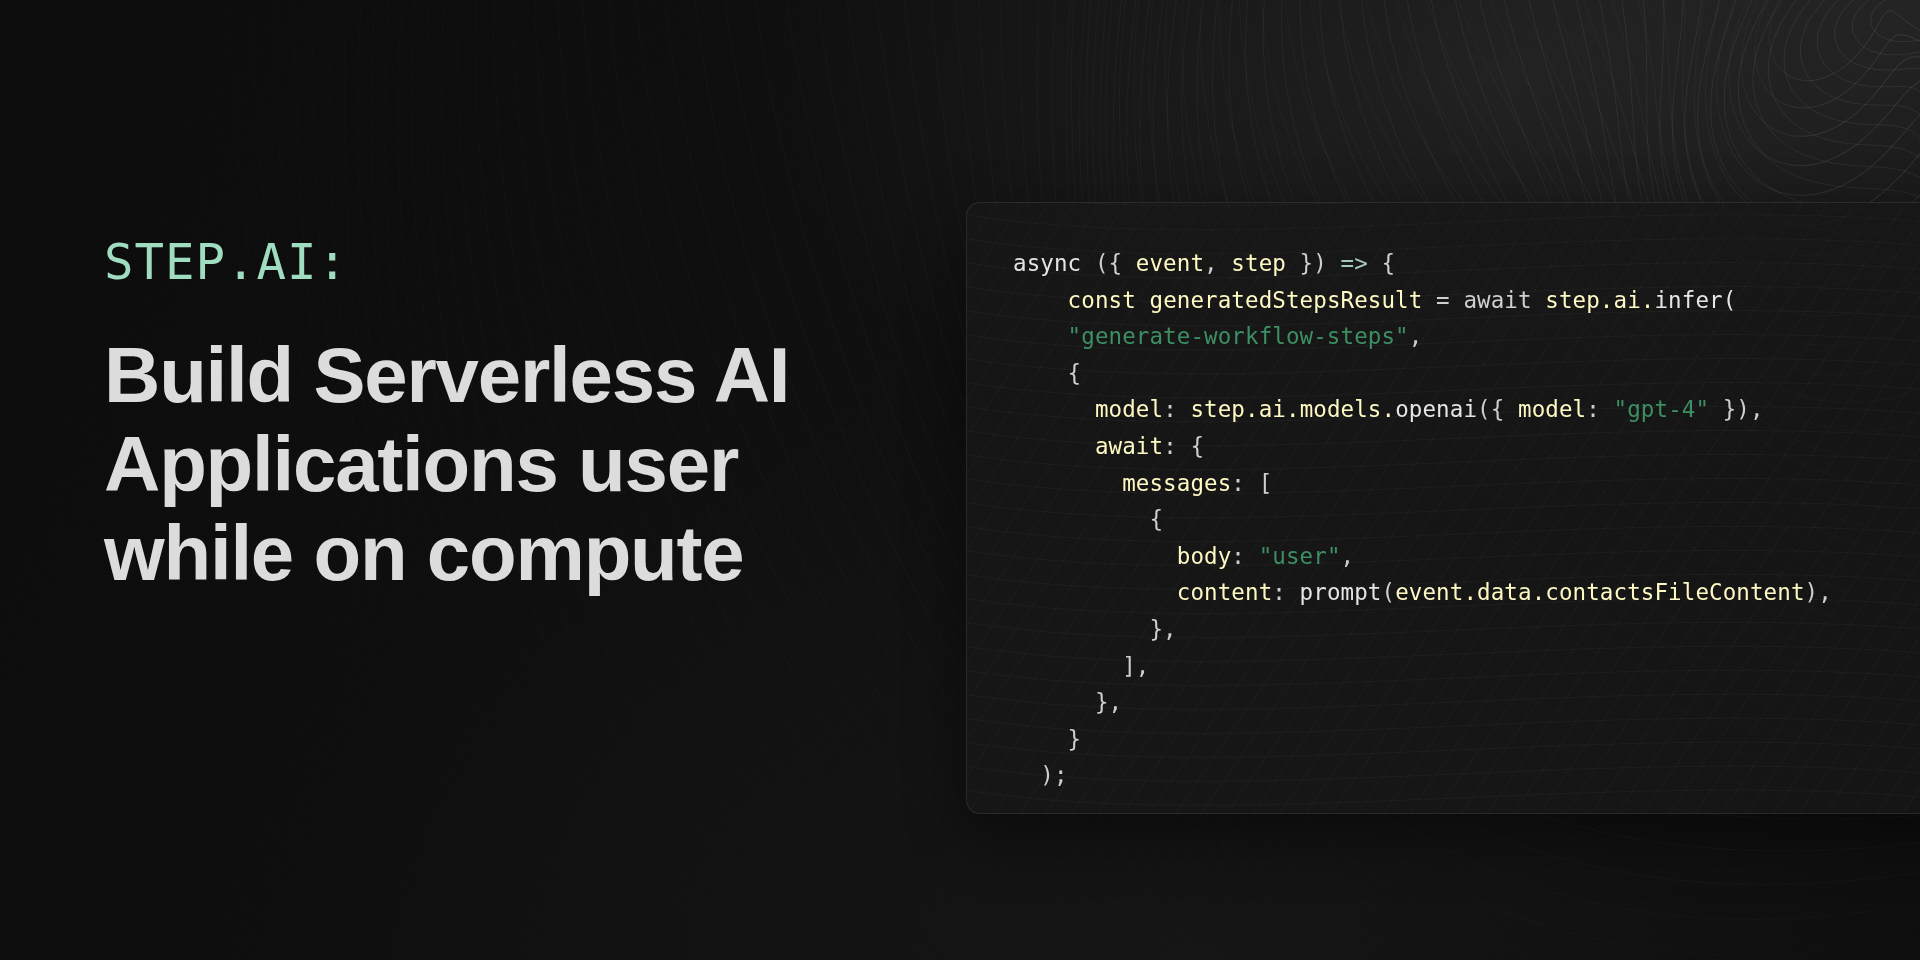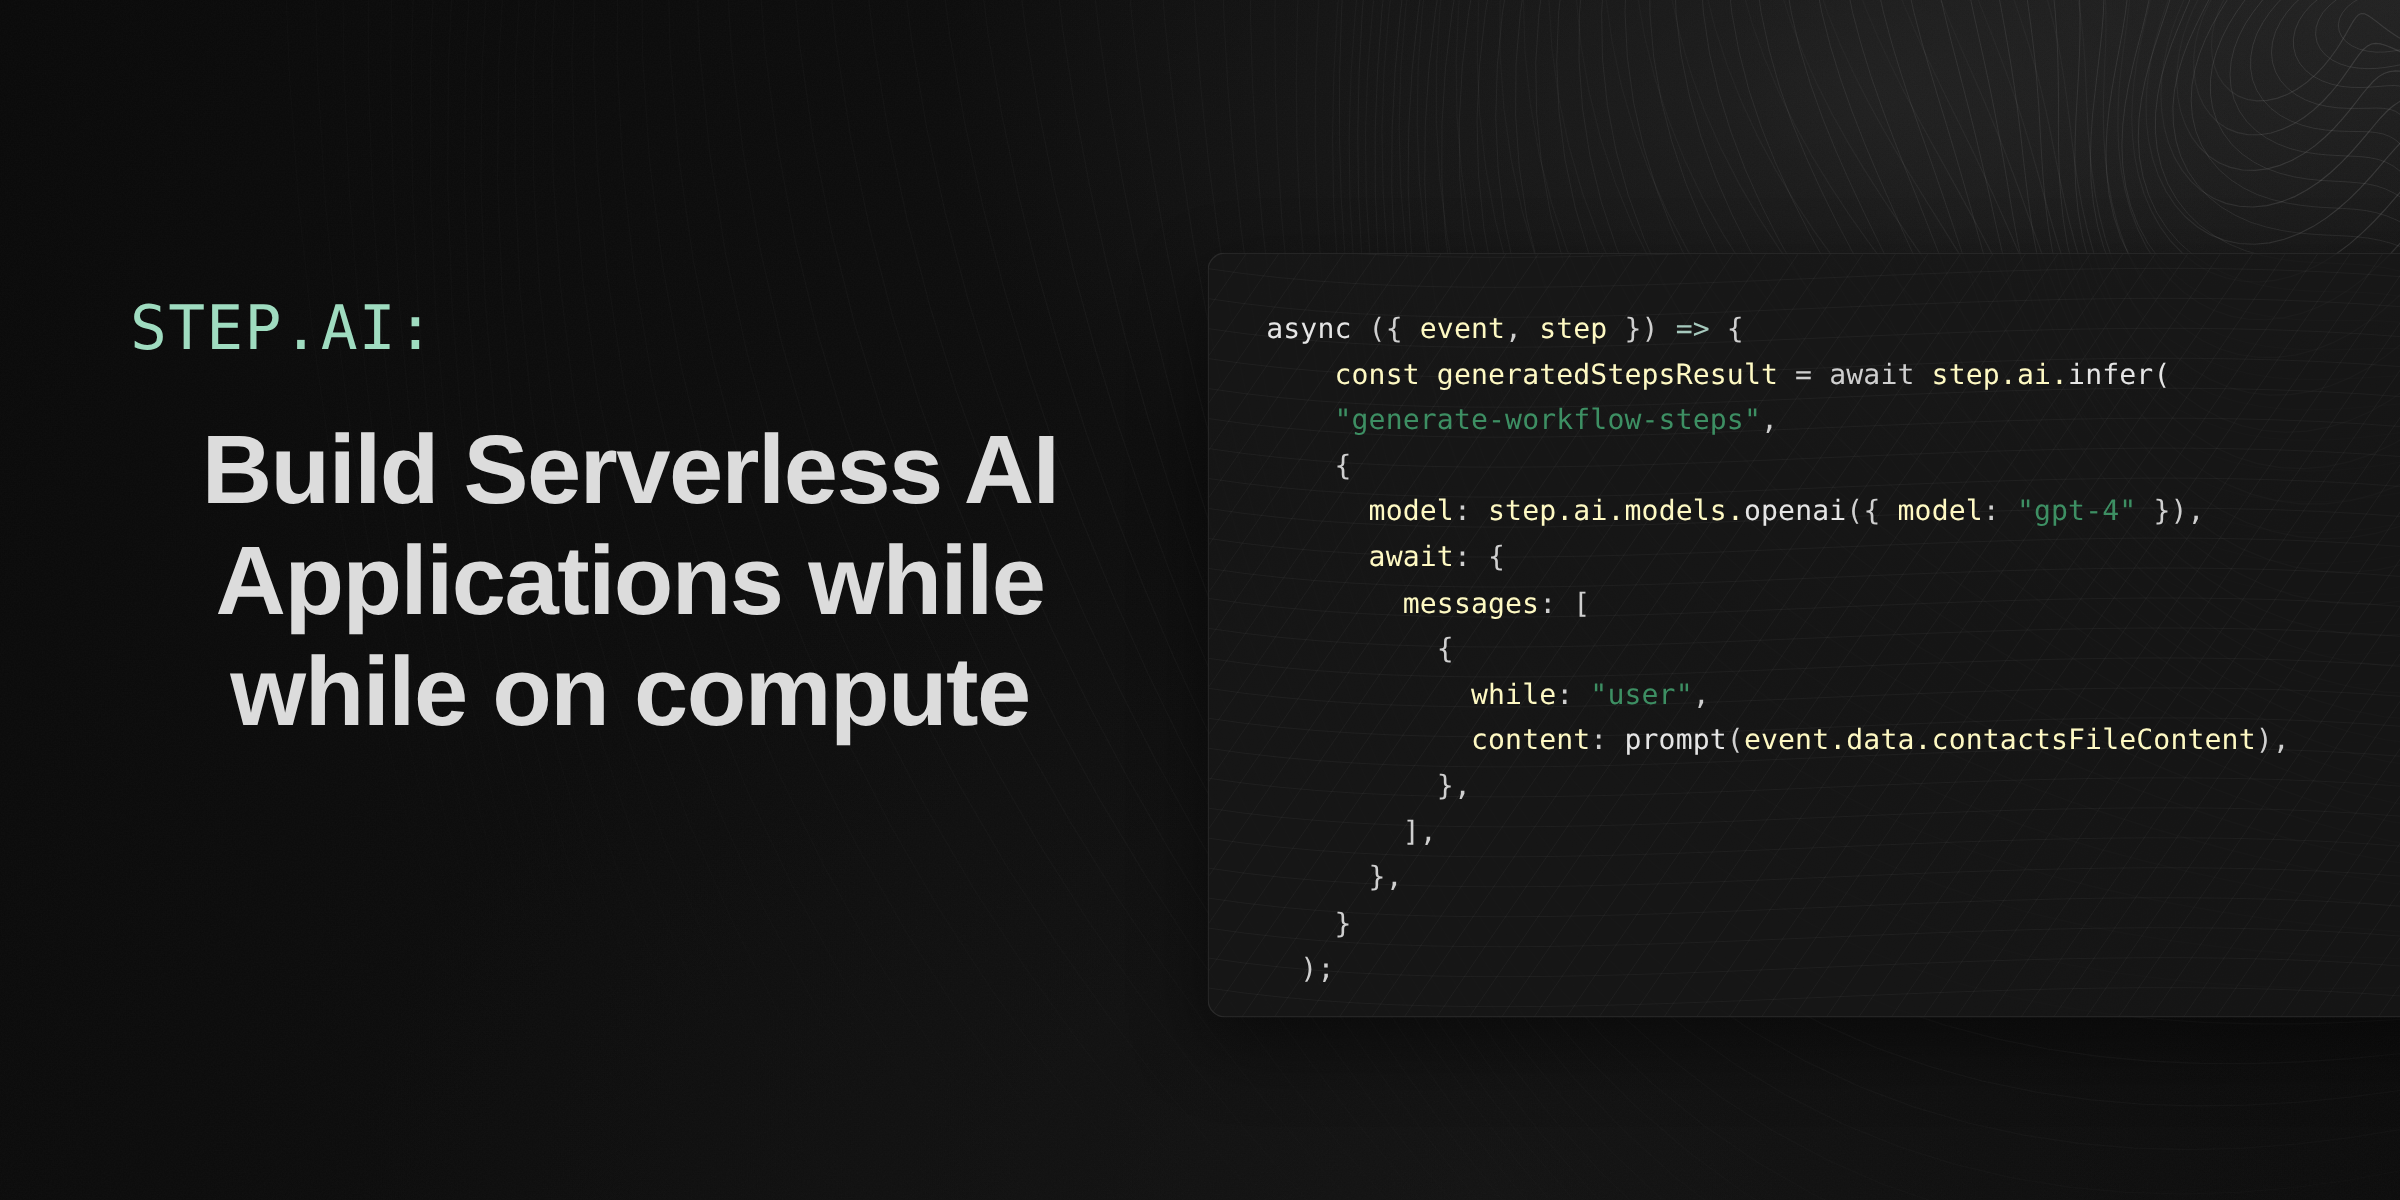--- a/index.html
+++ b/index.html
@@ -57,21 +57,20 @@
 
   .headline {
     margin-top:44px;
     font-family:"Liberation Sans", sans-serif;
     font-weight:700;
     font-size:78px;
     line-height:1.14;
     letter-spacing:-1.2px;
     color:#dcdcdc;
     max-width:800px;
-    text-align:center;
   }
   .headline .ln { display:block; }
 
   
   .code-panel {
     position:absolute;
     left:966px;
     top:202px;
     width:1060px;
     height:612px;
@@ -279,21 +278,21 @@
       </filter>
     </defs>
     <rect width="1920" height="960" filter="url(#grainF)" opacity="0.07"></rect>
   </svg>
 
   <div class="copy">
     <div class="eyebrow">STEP.AI:</div>
 
     <h1 class="headline" id="headline">
         <span class="ln">Build Serverless AI</span>
-        <span class="ln">Applications while</span>
+        <span class="ln">Applications user</span>
         <span class="ln">while on compute</span>
       </h1>
   </div>
 
   <div class="code-panel">
     <svg class="code-panel-tex" viewBox="0 0 1060 612" preserveAspectRatio="none">
       <defs>
         <linearGradient id="gPanelLine" x1="0" y1="0" x2="1" y2="1">
           <stop offset="0" stop-color="#6a6a6a" stop-opacity="0.22"></stop>
           <stop offset="0.6" stop-color="#8a8a8a" stop-opacity="0.14"></stop>
@@ -430,21 +429,21 @@
 
     <div class="code-scroll">
       <pre class="code" id="codeblock"><span><span class="t-kw">async</span><span class="t-pun"> (</span><span class="t-pun">{ </span><span class="t-var">event</span><span class="t-pun">, </span><span class="t-var">step</span><span class="t-pun"> }) </span><span class="t-op">=&gt;</span><span class="t-pun"> {</span></span>
 <span><span class="t-plain">    </span><span class="t-var">const</span><span class="t-plain"> </span><span class="t-var">generatedStepsResult</span><span class="t-pun"> = </span><span class="t-pun">await</span><span class="t-plain"> </span><span class="t-var">step</span><span class="t-var">.</span><span class="t-var">ai</span><span class="t-var">.</span><span class="t-kw">infer</span><span class="t-kw">(</span></span>
 <span><span class="t-plain">    </span><span class="t-str">"generate-workflow-steps"</span><span class="t-pun">,</span></span>
 <span><span class="t-pun">    {</span></span>
 <span><span class="t-plain">      </span><span class="t-var">model</span><span class="t-pun">: </span><span class="t-var">step</span><span class="t-var">.</span><span class="t-var">ai</span><span class="t-var">.</span><span class="t-var">models</span><span class="t-var">.</span><span class="t-kw">openai</span><span class="t-pun">({ </span><span class="t-var">model</span><span class="t-pun">: </span><span class="t-str">"gpt-4"</span><span class="t-pun"> }),</span></span>
 <span><span class="t-plain">      </span><span class="t-var">await</span><span class="t-pun">: {</span></span>
 <span><span class="t-plain">        </span><span class="t-var">messages</span><span class="t-pun">: [</span></span>
 <span><span class="t-pun">          {</span></span>
-<span><span class="t-plain">            </span><span class="t-var">while</span><span class="t-pun">: </span><span class="t-str">"user"</span><span class="t-pun">,</span></span>
+<span><span class="t-plain">            </span><span class="t-var">body</span><span class="t-pun">: </span><span class="t-str">"user"</span><span class="t-pun">,</span></span>
 <span><span class="t-plain">            </span><span class="t-var">content</span><span class="t-pun">: </span><span class="t-kw">prompt</span><span class="t-pun">(</span><span class="t-var">event</span><span class="t-var">.</span><span class="t-var">data</span><span class="t-var">.</span><span class="t-var">contactsFileContent</span><span class="t-pun">),</span></span>
 <span><span class="t-pun">          },</span></span>
 <span><span class="t-pun">        ],</span></span>
 <span><span class="t-pun">      },</span></span>
 <span><span class="t-pun">    }</span></span>
 <span><span class="t-pun">  );</span></span></pre>
     </div>
   </div>
 
 </div>

